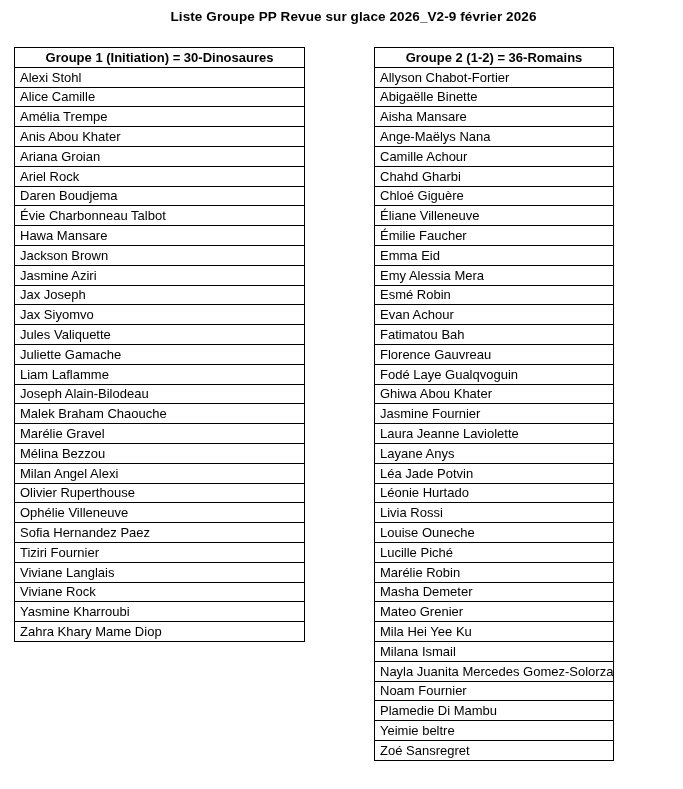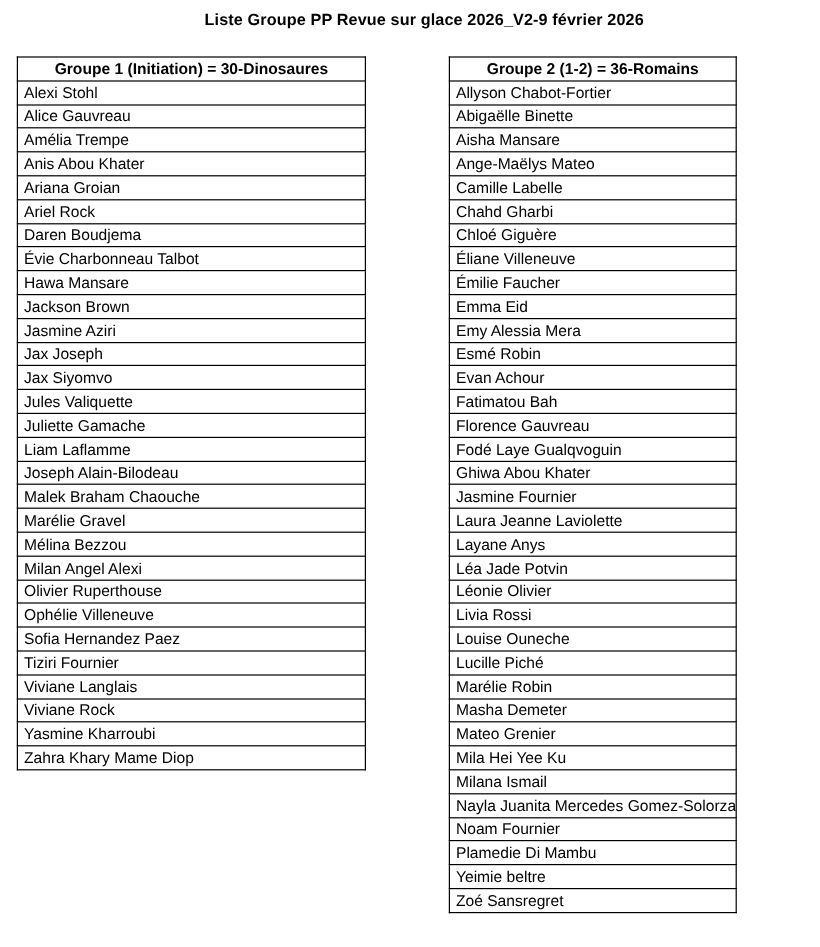--- a/index.html
+++ b/index.html
@@ -75,21 +75,21 @@
     <thead>
       <tr>
         <th>Groupe 1 (Initiation) = 30-Dinosaures</th>
       </tr>
     </thead>
     <tbody>
         <tr>
           <td>Alexi Stohl</td>
         </tr>
         <tr>
-          <td>Alice Gauvreau</td>
+          <td>Alice Camille</td>
         </tr>
         <tr>
           <td>Amélia Trempe</td>
         </tr>
         <tr>
           <td>Anis Abou Khater</td>
         </tr>
         <tr>
           <td>Ariana Groian</td>
         </tr>
@@ -178,24 +178,24 @@
         <tr>
           <td>Allyson Chabot-Fortier</td>
         </tr>
         <tr>
           <td>Abigaëlle Binette</td>
         </tr>
         <tr>
           <td>Aisha Mansare</td>
         </tr>
         <tr>
-          <td>Ange-Maëlys Mateo</td>
-        </tr>
-        <tr>
-          <td>Camille Labelle</td>
+          <td>Ange-Maëlys Nana</td>
+        </tr>
+        <tr>
+          <td>Camille Achour</td>
         </tr>
         <tr>
           <td>Chahd Gharbi</td>
         </tr>
         <tr>
           <td>Chloé Giguère</td>
         </tr>
         <tr>
           <td>Éliane Villeneuve</td>
         </tr>
@@ -232,21 +232,21 @@
         <tr>
           <td>Laura Jeanne Laviolette</td>
         </tr>
         <tr>
           <td>Layane Anys</td>
         </tr>
         <tr>
           <td>Léa Jade Potvin</td>
         </tr>
         <tr>
-          <td>Léonie Olivier</td>
+          <td>Léonie Hurtado</td>
         </tr>
         <tr>
           <td>Livia Rossi</td>
         </tr>
         <tr>
           <td>Louise Ouneche</td>
         </tr>
         <tr>
           <td>Lucille Piché</td>
         </tr>

